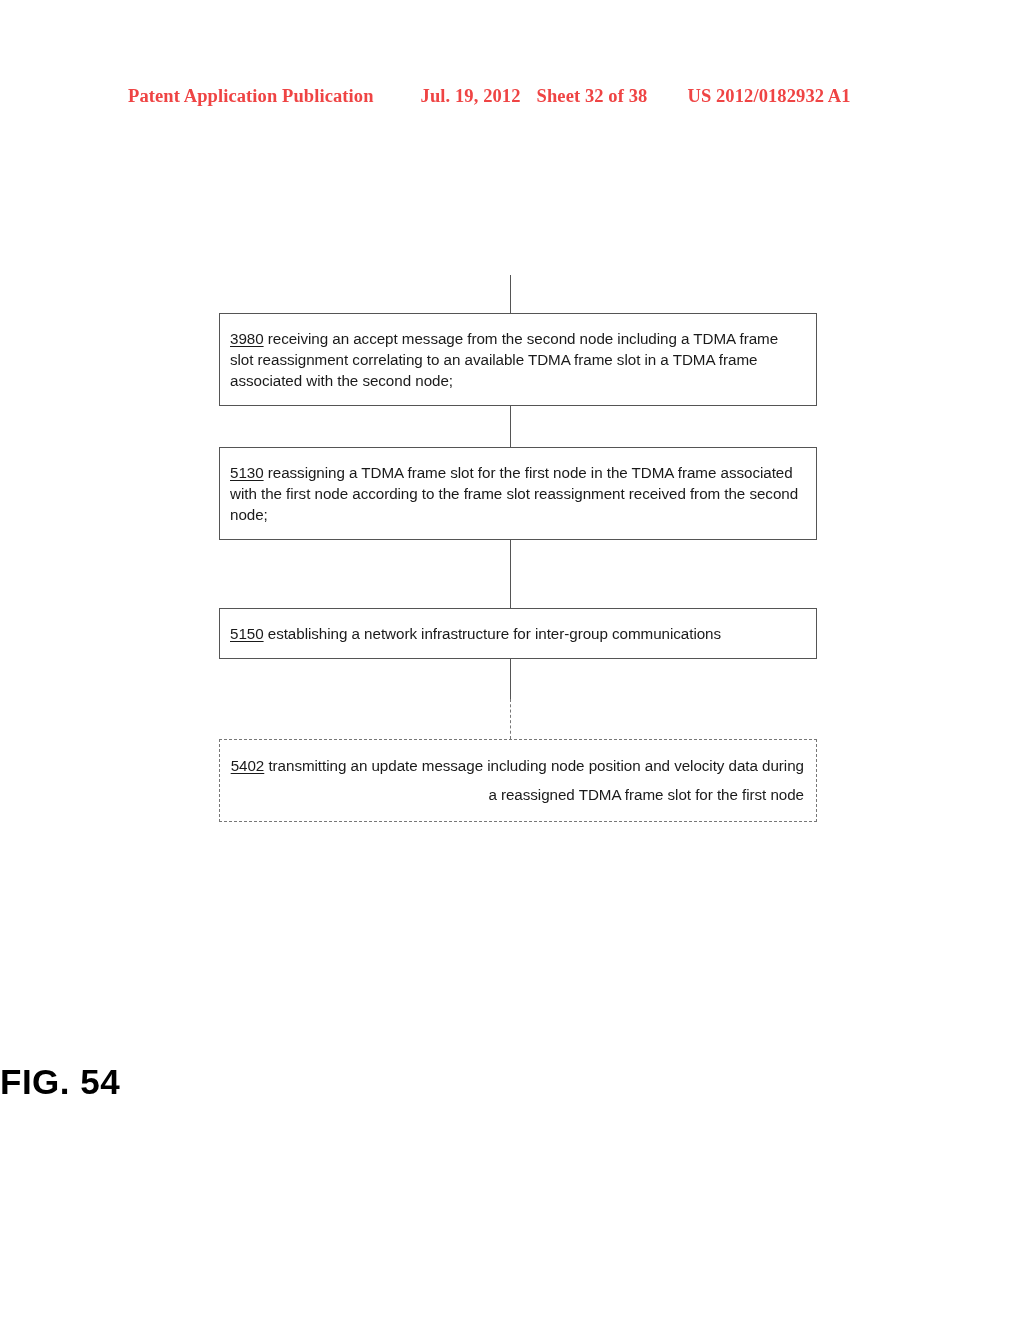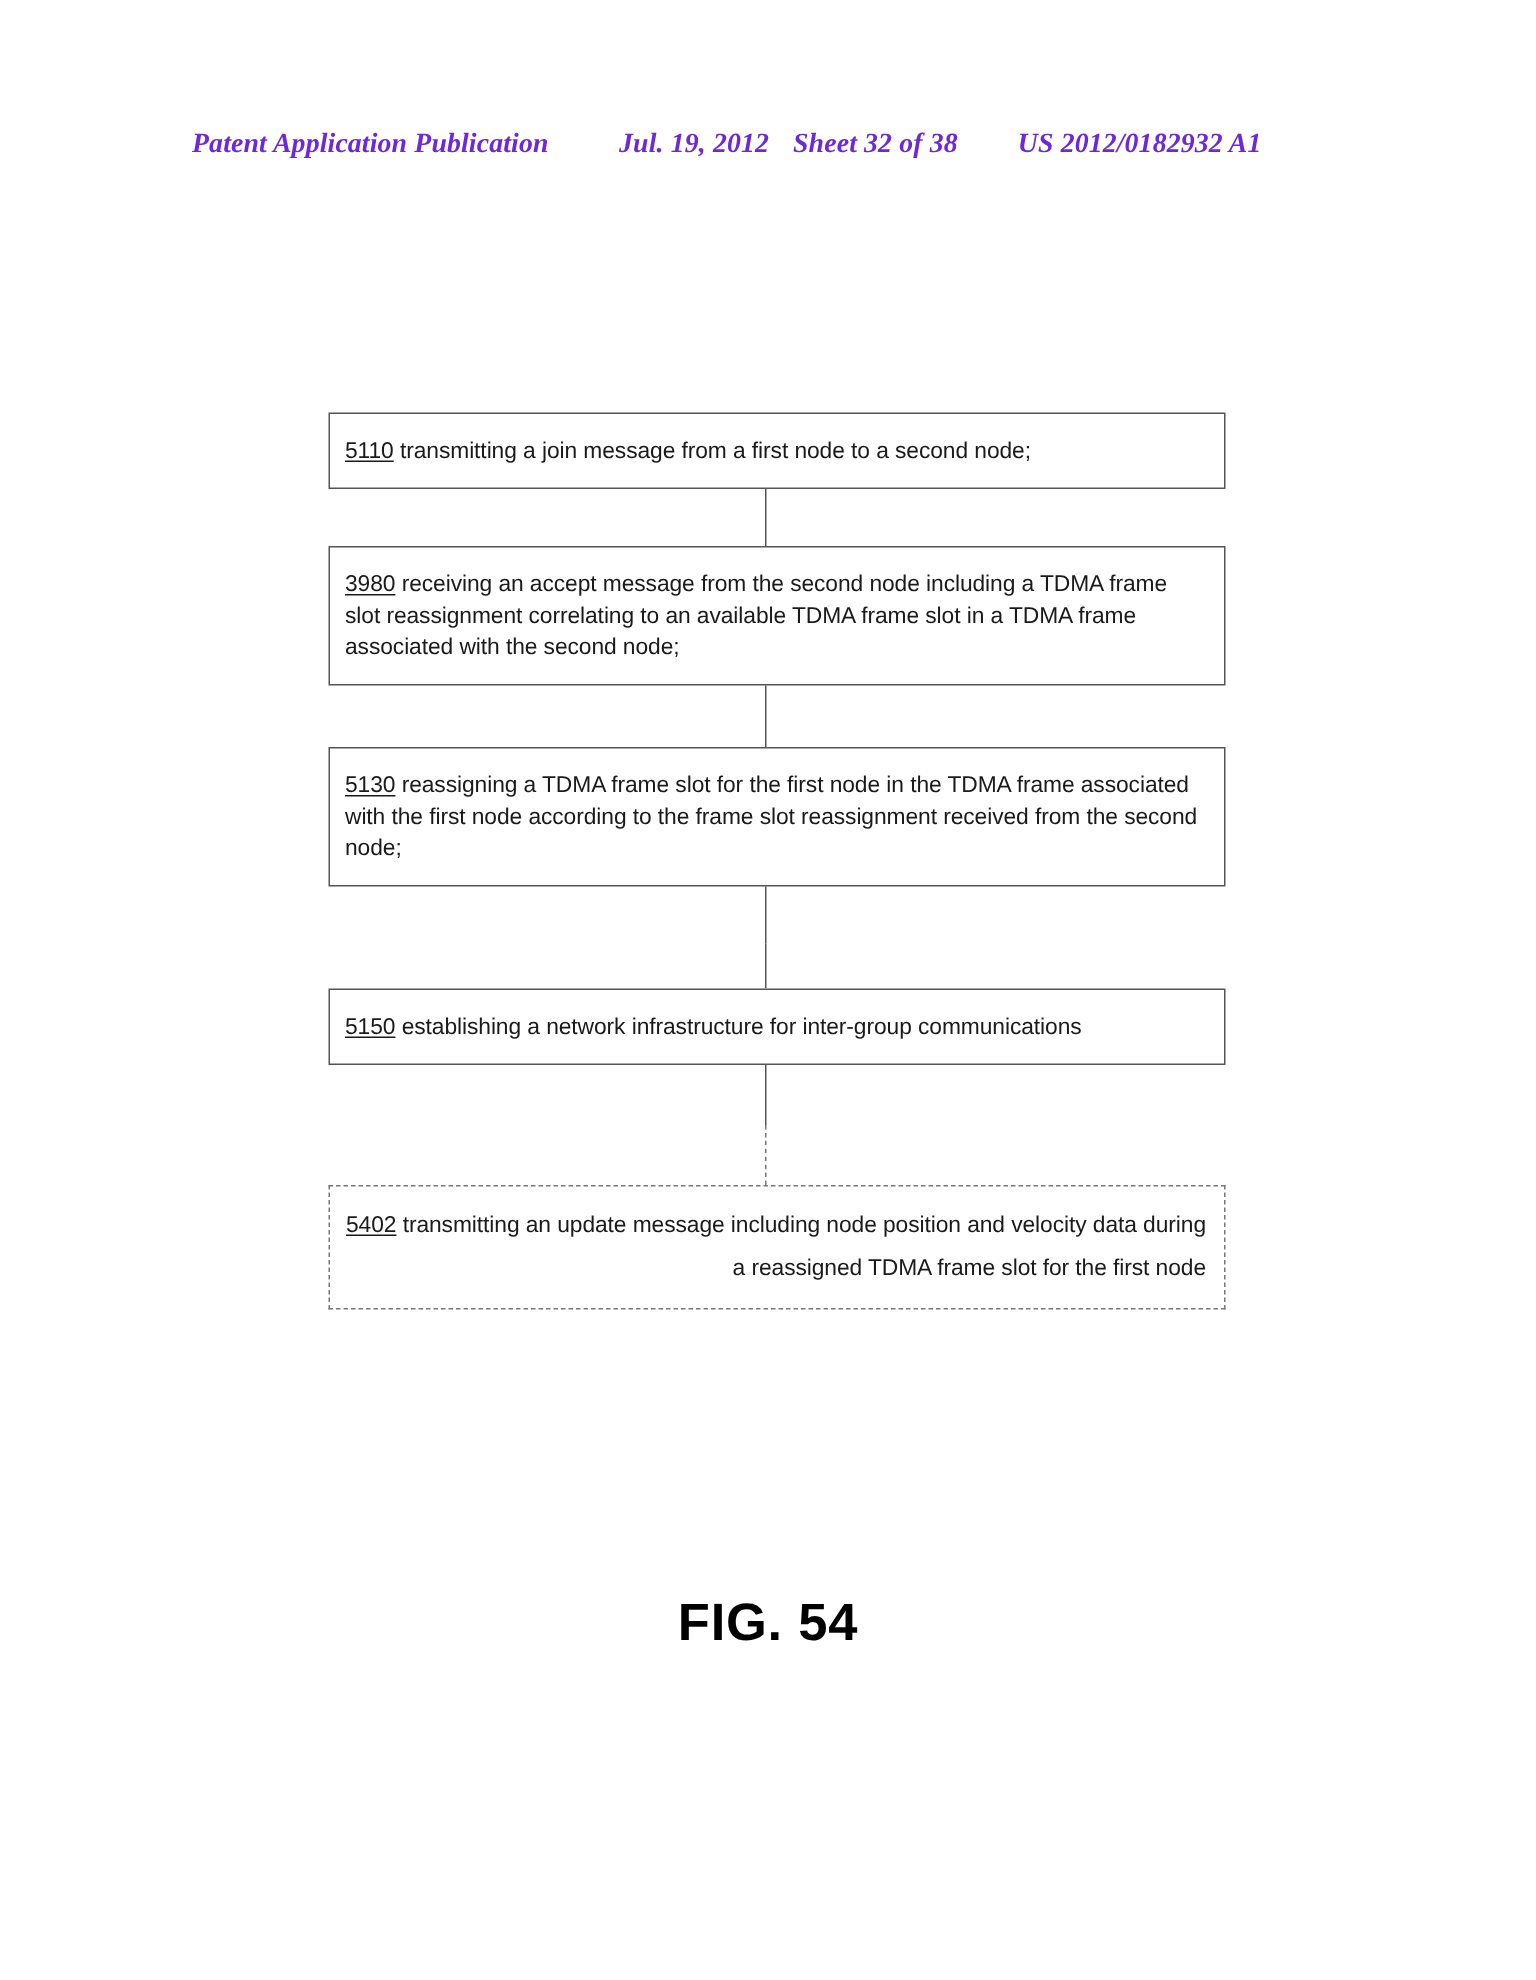--- a/index.html
+++ b/index.html
@@ -18,26 +18,25 @@
   
   .page-header {
     position: absolute;
     top: 86px;
     left: 128px;
     width: 790px;
     height: 26px;
     font-family: "Liberation Serif", serif;
     font-weight: bold;
     font-size: 18.5px;
-    color: #6d28d9;
+    color: #ef4444;
     letter-spacing: 0.1px;
     white-space: nowrap;
     display: flex;
     align-items: flex-start;
-    font-style: italic;
   }
   .hdr-pub       { }
   .hdr-date      { margin-left: 47px; }
   .hdr-sheet     { margin-left: 16px; }
   .hdr-docnum    { margin-left: 40px; }
 
   
   .flow {
     position: absolute;
     left: 219px;
@@ -92,43 +91,40 @@
   .connector.h40 { height: 40px; }
   .connector.h30 { height: 30px; }
   .connector.h41 { height: 41px; }
 
   
   .fig-caption {
     position: absolute;
     top: 1062px;
     left: 0;
     width: 1024px;
-    text-align: center;
+    text-align: left;
     font-family: "Liberation Sans", sans-serif;
     font-weight: bold;
     font-size: 35px;
     letter-spacing: 0.5px;
     color: #000000;
   }
 </style>
 </head>
 <body>
 
 <div class="page-header">
   <span class="hdr-pub">Patent Application Publication</span>
   <span class="hdr-date">Jul. 19, 2012</span>
   <span class="hdr-sheet">Sheet 32 of 38</span>
   <span class="hdr-docnum">US 2012/0182932 A1</span>
 </div>
 
 <div class="flow">
 
-  <div class="node">
-    <span class="ref">5110</span><span> transmitting a join message from a first node to a second node;</span>
-  </div>
 
   <div class="connector h38"></div>
 
   <div class="node">
     <span class="ref">3980</span><span> receiving an accept message from the second node including a TDMA frame slot reassignment correlating to an available TDMA frame slot in a TDMA frame associated with the second node;</span>
   </div>
 
   <div class="connector h41"></div>
 
   <div class="node">

